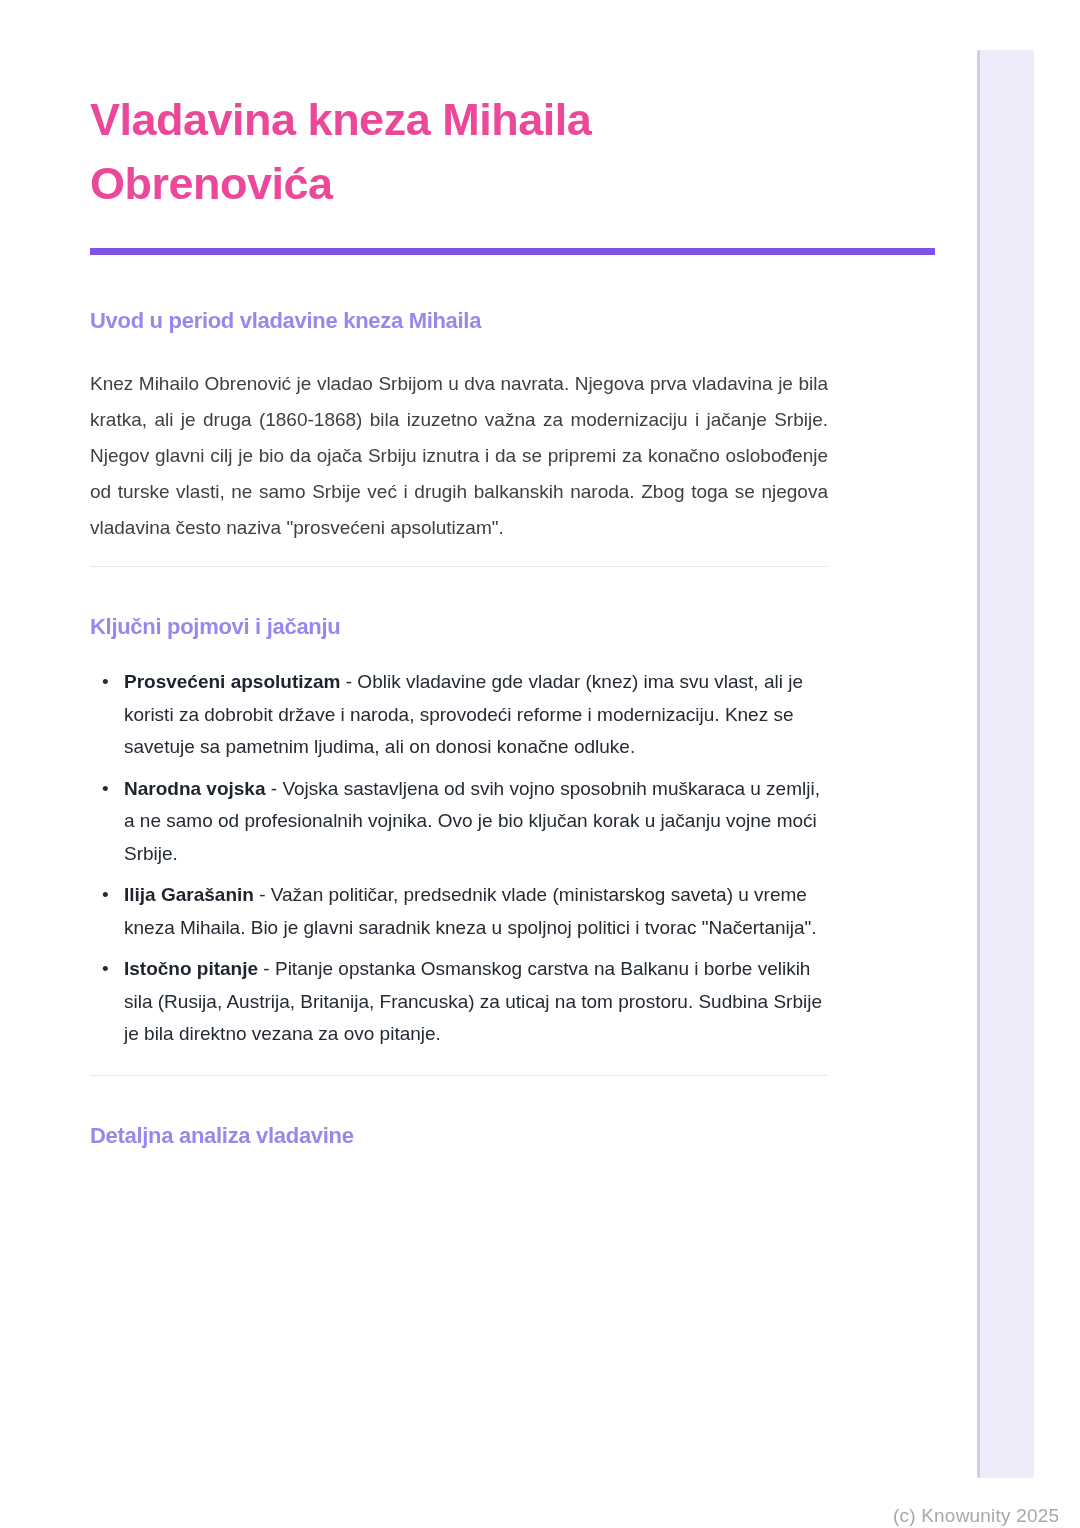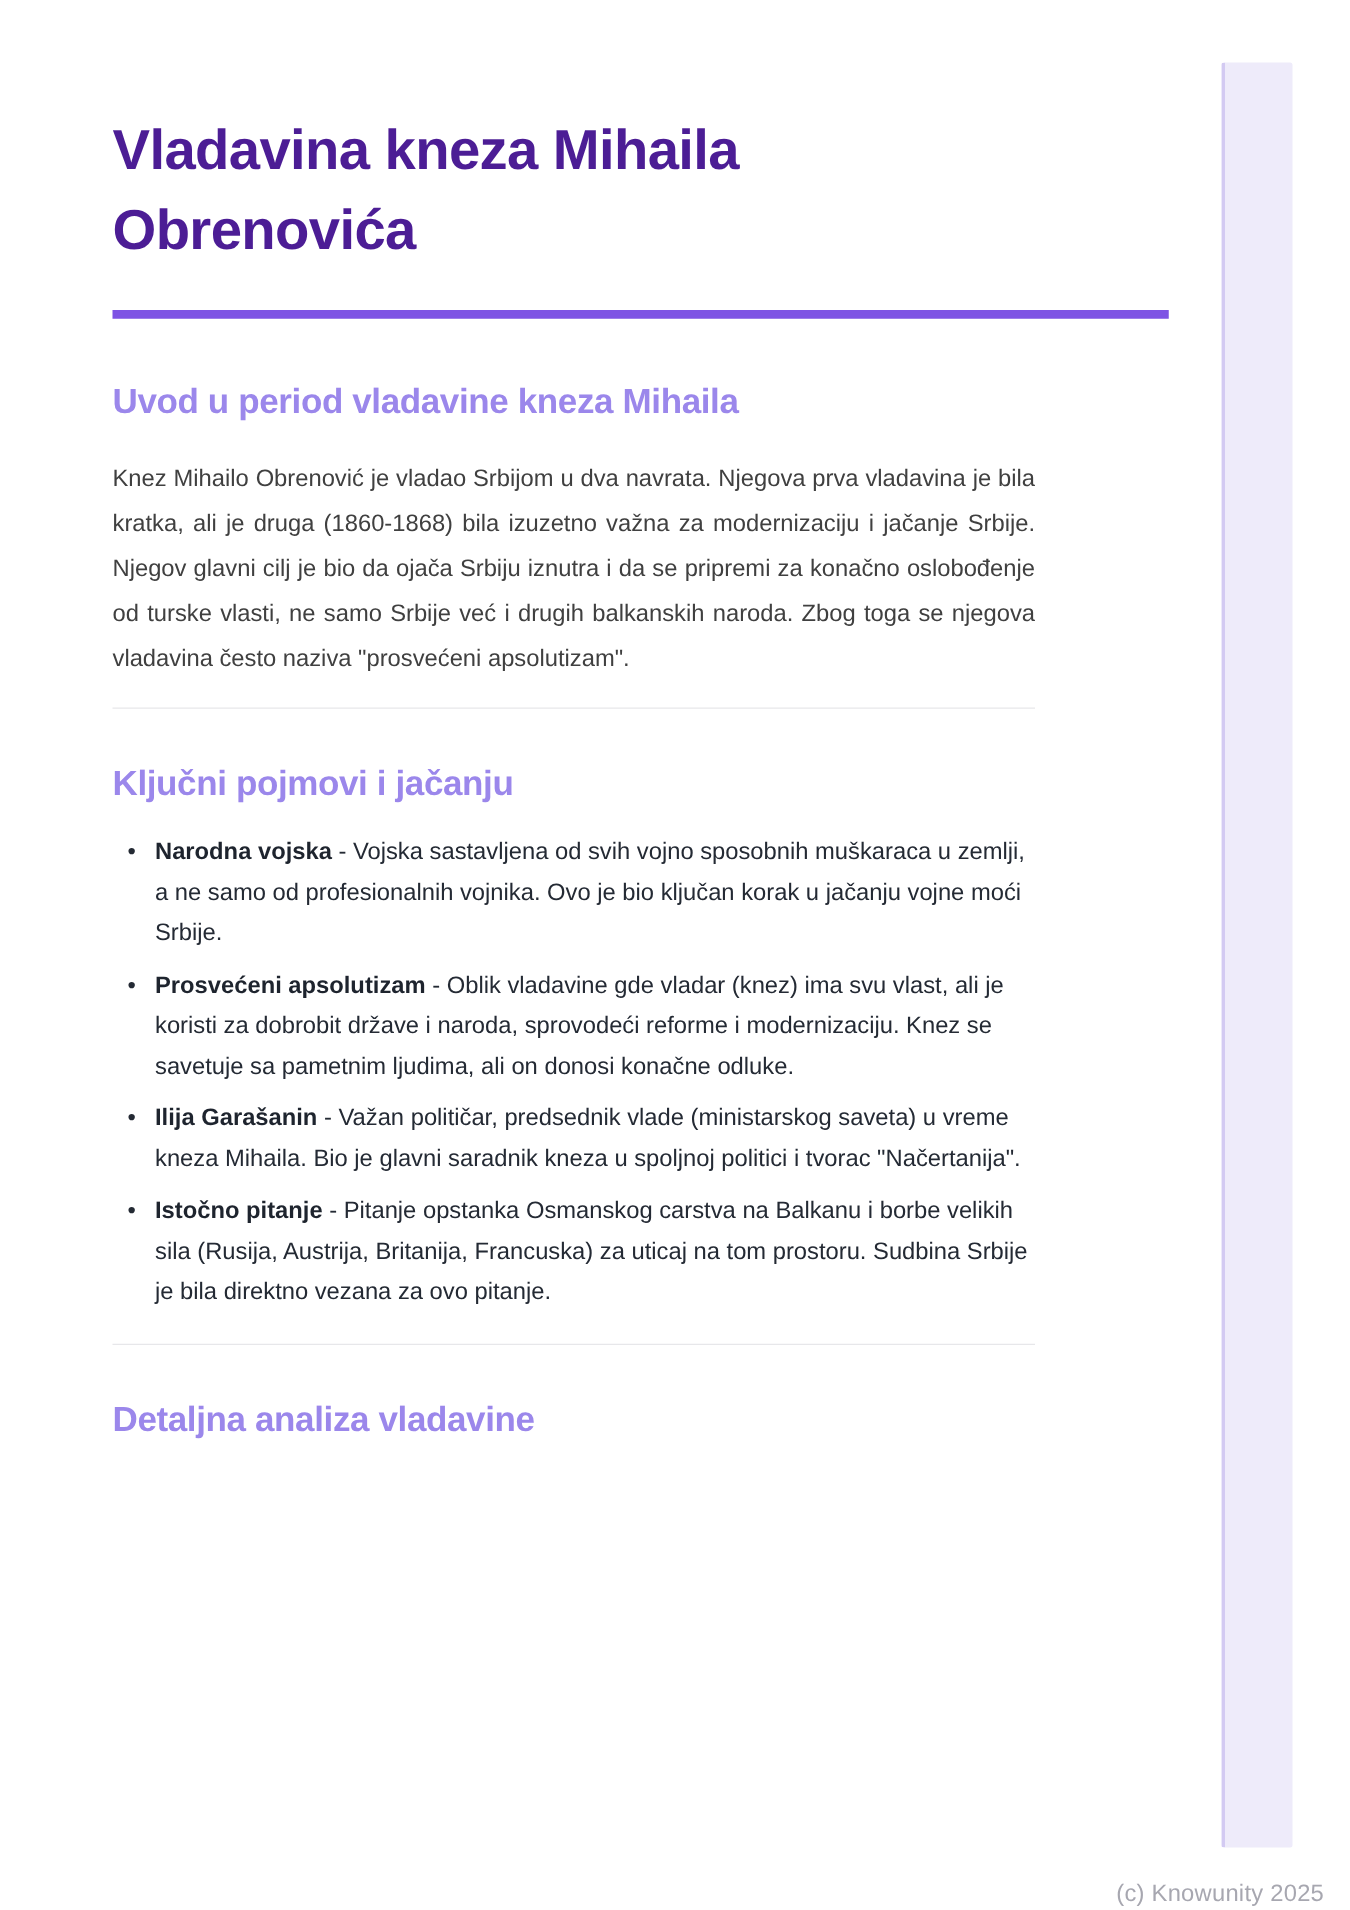--- a/index.html
+++ b/index.html
@@ -26,32 +26,32 @@
     position: absolute;
     left: 90px;
     top: 88px;
     width: 845px;
   }
   h1.doc-title {
     font-size: 45px;
     line-height: 64px;
     font-weight: 700;
     letter-spacing: -0.5px;
-    color: #4c1d95;
+    color: #ec4899;
     max-width: 730px;
   }
   .title-rule {
     width: 845px;
     height: 7px;
     background: #7E53E4;
     border: none;
     margin-top: 32px;
   }
   h2.section-heading {
-    font-size: 28px;
+    font-size: 22px;
     line-height: 35px;
     font-weight: 700;
     letter-spacing: -0.3px;
     color: #9B87EB;
   }
   .h2-intro   { margin-top: 48px; }
   .h2-terms   { margin-top: 0; }
   .h2-analysis{ margin-top: 42px; }
   p.intro-paragraph {
     margin-top: 28px;
@@ -120,26 +120,26 @@
     <h2 class="section-heading h2-intro">Uvod u period vladavine kneza Mihaila</h2>
 
     <p class="intro-paragraph">Knez Mihailo Obrenović je vladao Srbijom u dva navrata. Njegova prva vladavina je bila kratka, ali je druga (1860-1868) bila izuzetno važna za modernizaciju i jačanje Srbije. Njegov glavni cilj je bio da ojača Srbiju iznutra i da se pripremi za konačno oslobođenje od turske vlasti, ne samo Srbije već i drugih balkanskih naroda. Zbog toga se njegova vladavina često naziva "prosvećeni apsolutizam".</p>
 
     <div class="divider divider-1"></div>
 
     <h2 class="section-heading h2-terms">Ključni pojmovi i jačanju</h2>
 
     <ul class="terms-list">
       <li>
+        <span class="term">Prosvećeni apsolutizam</span>
+        <span class="def">- Oblik vladavine gde vladar (knez) ima svu vlast, ali je koristi za dobrobit države i naroda, sprovodeći reforme i modernizaciju. Knez se savetuje sa pametnim ljudima, ali on donosi konačne odluke.</span>
+      </li>
+      <li>
         <span class="term">Narodna vojska</span>
         <span class="def">- Vojska sastavljena od svih vojno sposobnih muškaraca u zemlji, a ne samo od profesionalnih vojnika. Ovo je bio ključan korak u jačanju vojne moći Srbije.</span>
-      </li>
-      <li>
-        <span class="term">Prosvećeni apsolutizam</span>
-        <span class="def">- Oblik vladavine gde vladar (knez) ima svu vlast, ali je koristi za dobrobit države i naroda, sprovodeći reforme i modernizaciju. Knez se savetuje sa pametnim ljudima, ali on donosi konačne odluke.</span>
       </li>
       <li>
         <span class="term">Ilija Garašanin</span>
         <span class="def">- Važan političar, predsednik vlade (ministarskog saveta) u vreme kneza Mihaila. Bio je glavni saradnik kneza u spoljnoj politici i tvorac "Načertanija".</span>
       </li>
       <li>
         <span class="term">Istočno pitanje</span>
         <span class="def">- Pitanje opstanka Osmanskog carstva na Balkanu i borbe velikih sila (Rusija, Austrija, Britanija, Francuska) za uticaj na tom prostoru. Sudbina Srbije je bila direktno vezana za ovo pitanje.</span>
       </li>
     </ul>

